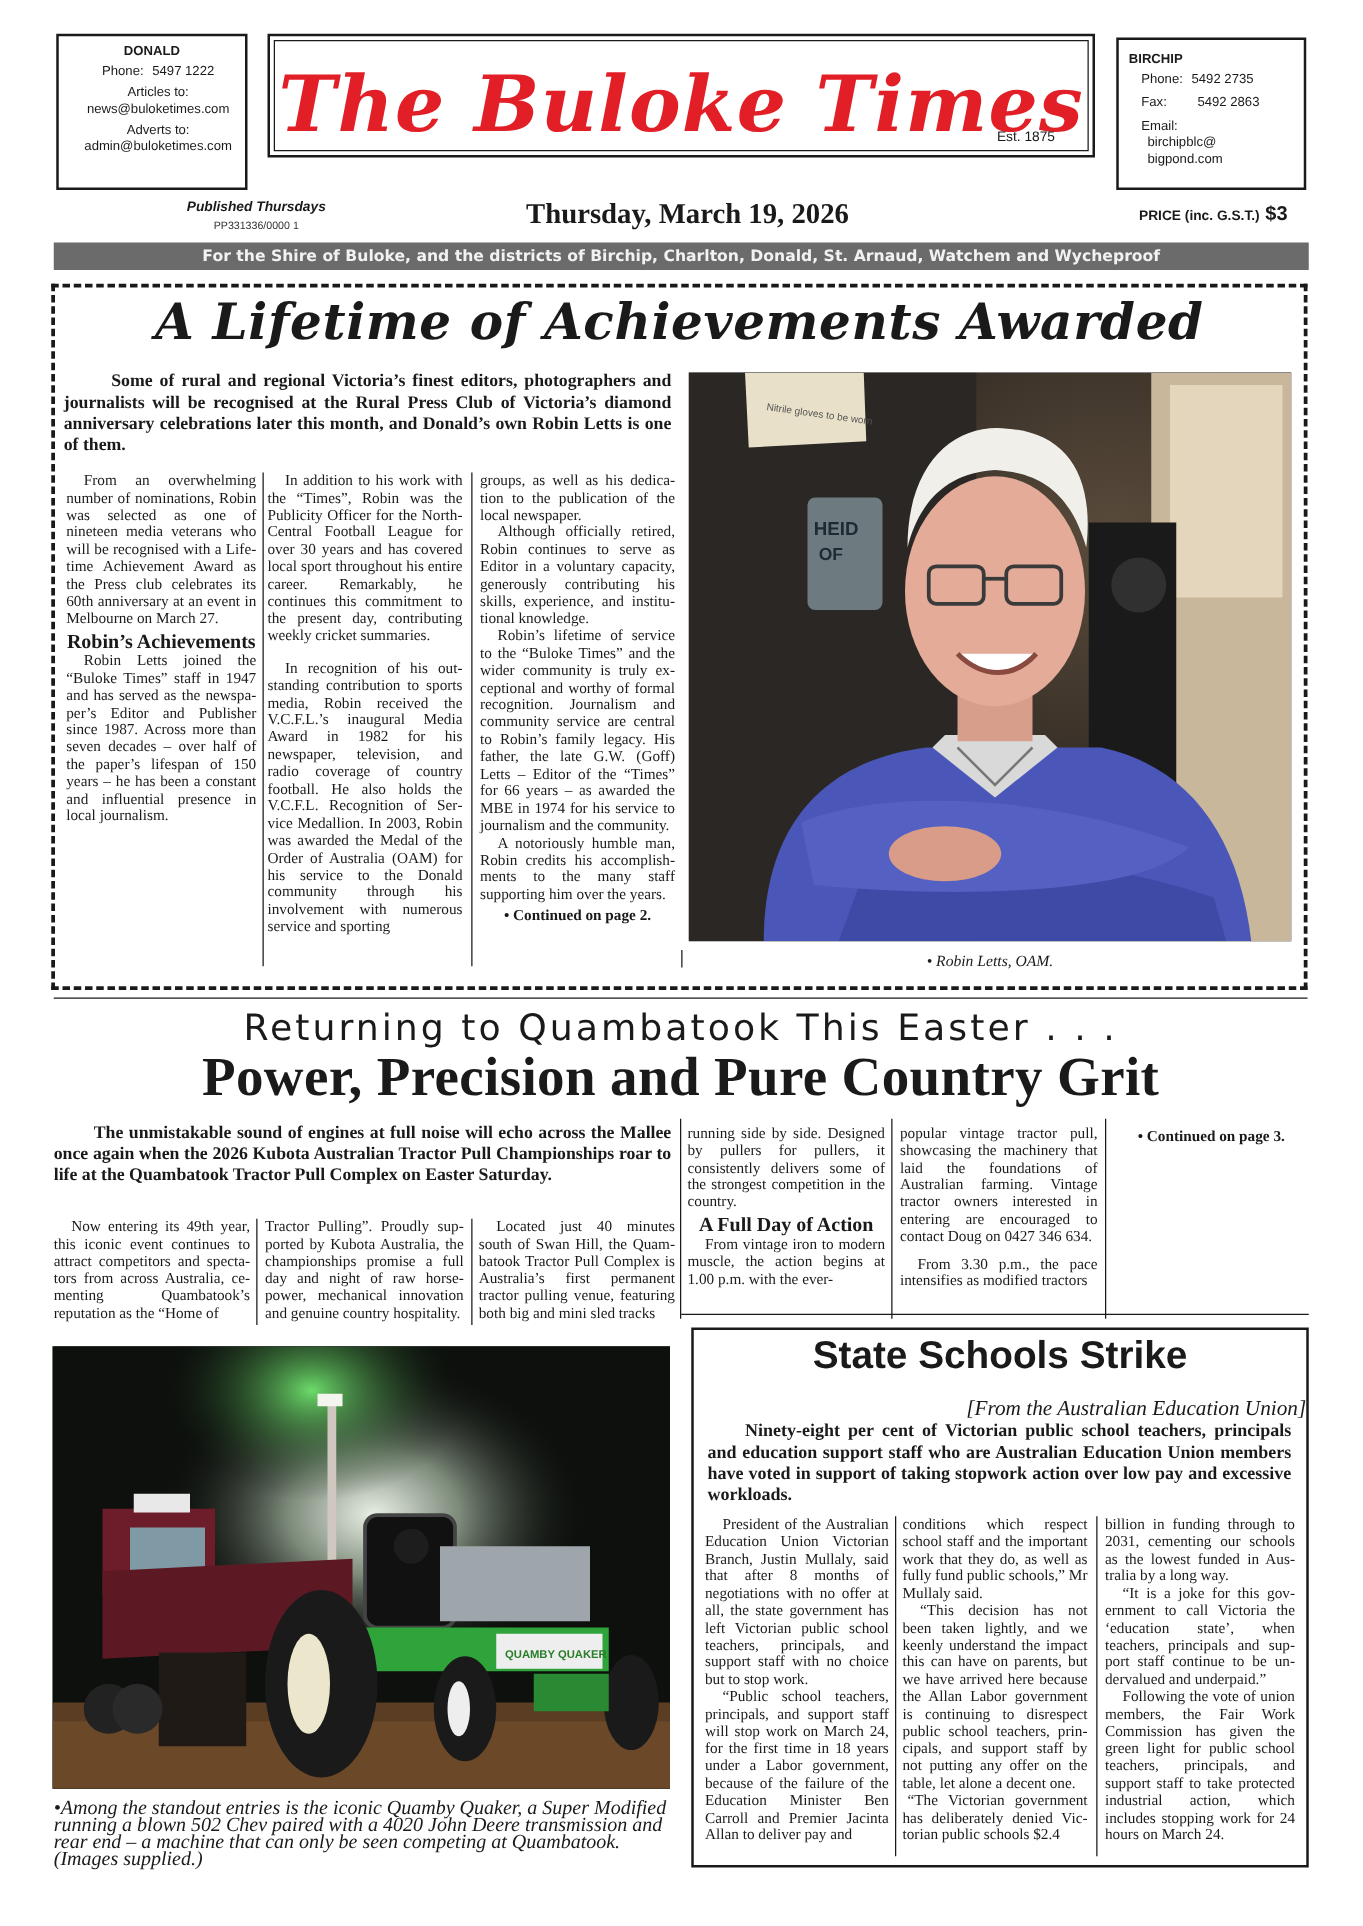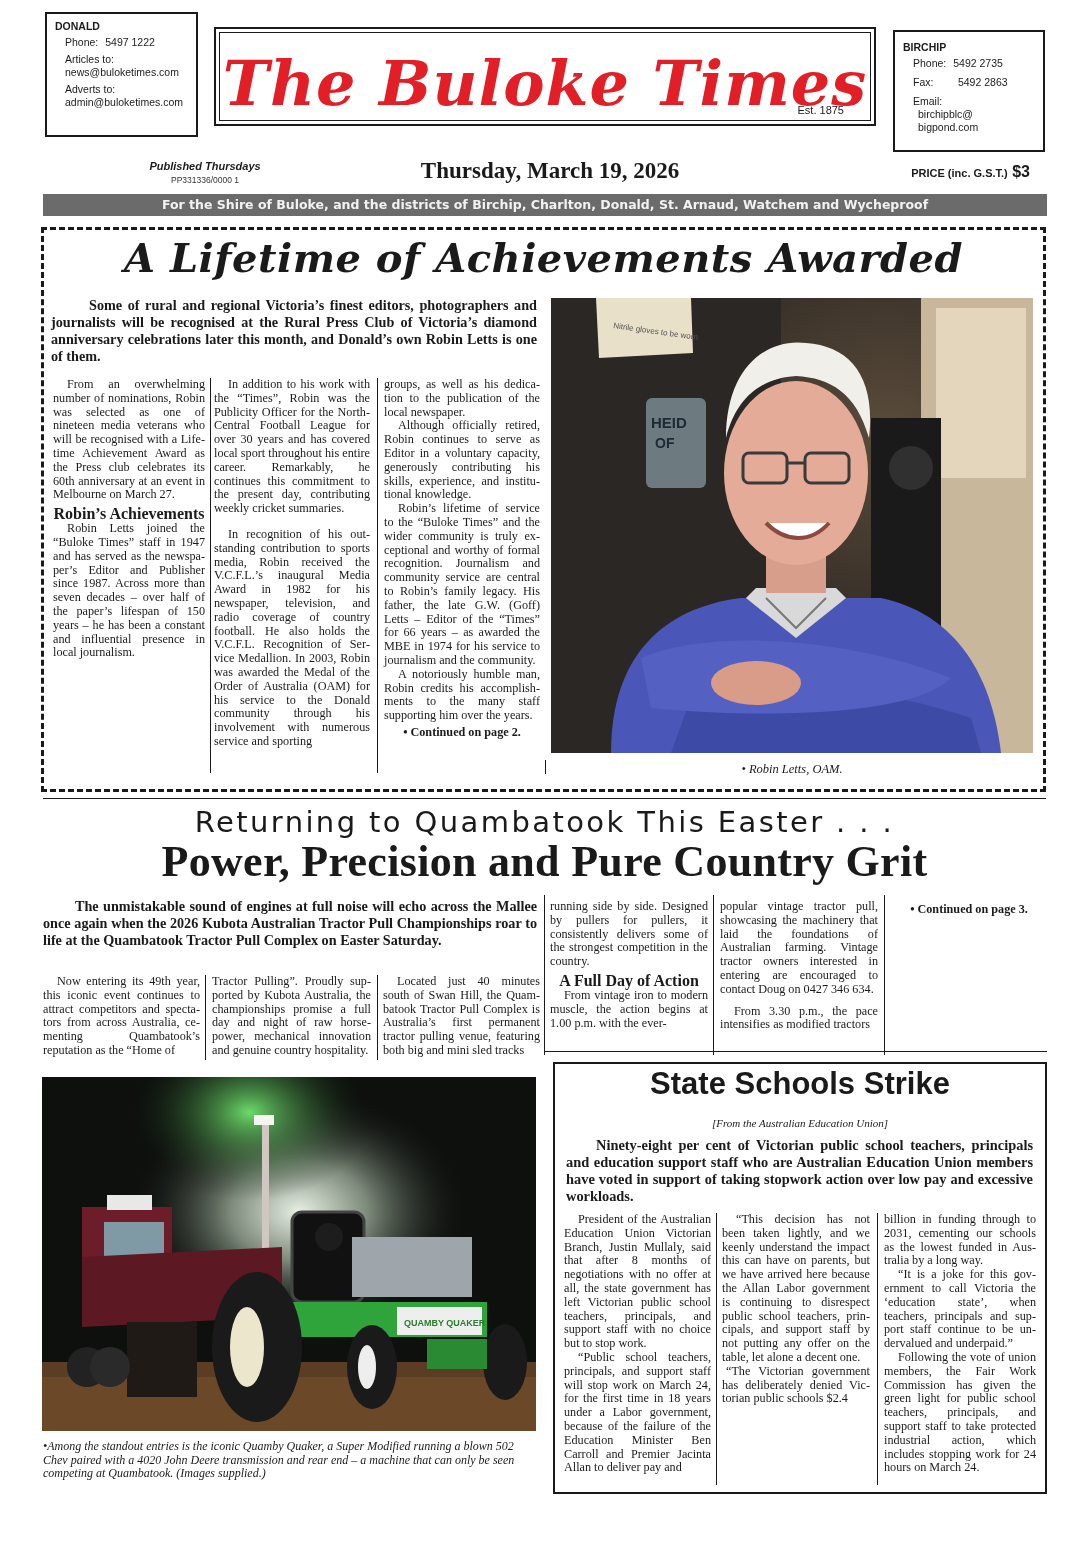--- a/index.html
+++ b/index.html
@@ -32,35 +32,35 @@
 
   .col { position: absolute; font-family: "Liberation Serif", serif; font-size: 12.2px; line-height: 13.8px; text-align: justify; hyphens: manual; }
   .col p { text-indent: 14px; }
   .col .sub { font-weight: bold; font-size: 16px; text-align: center; text-indent: 0; margin: 3px 0 0 0; line-height: 17px; }
   .col .cont { font-weight: bold; text-align: center; text-indent: 0; margin-top: 3px; }
   .col .gap { margin-top: 12px; }
 
   .vrule { position: absolute; width: 1px; background: #1a1a1a; }
   .hrule { position: absolute; height: 1px; background: #1a1a1a; }
 
-  .caption { font-family: "Liberation Serif", serif; font-style: italic; font-size: 12px; line-height: 13.6px; }
+  .caption { font-family: "Liberation Serif", serif; font-style: italic; font-size: 16px; line-height: 13.6px; }
 
   .kicker { font-family: "DejaVu Sans", sans-serif; font-weight: normal; font-size: 29px; letter-spacing: 2.4px; text-align: center; color: #1a1a1a; }
   .headline2 { font-family: "Liberation Serif", serif; font-weight: bold; font-size: 44px; text-align: center; letter-spacing: 0.3px; color: #1a1a1a; }
 
   .strike-box { border: 2px solid #1a1a1a; }
   .strike-title { font-family: "Liberation Sans", sans-serif; font-weight: bold; font-size: 31px; text-align: center; color: #1a1a1a; }
-  .source { font-family: "Liberation Serif", serif; font-style: italic; font-size: 11px; text-align: center; }
+  .source { font-family: "Liberation Serif", serif; font-style: italic; font-size: 17px; text-align: right; }
 
   .photo { overflow: hidden; }
 </style>
 </head>
 <body>
 
-<div class="abs contact-box" style="left:45px; top:12px; width:153px; height:125px;">
+<div class="abs contact-box" style="left:45px; top:27px; width:153px; height:125px;text-align:center;">
   <div class="town">DONALD</div>
   <div class="row">
     <span>Phone:</span>
     <span class="pad">5497 1222</span>
   </div>
   <div class="row">
     <div>Articles to:</div>
     <div>news@buloketimes.com</div>
   </div>
   <div class="row">
@@ -275,20 +275,21 @@
 <div class="abs lede" style="left:566px; top:1137px; width:467px; font-size:14.4px;">
   <span class="ind" style="width:30px;"></span><span>Ninety-eight per cent of Victorian public school teachers, princi­pals and education support staff who are Australian Education Union members have voted in support of taking stopwork action over low pay and excessive workloads.</span>
 </div>
 
 <div class="col" style="left:564px; top:1213px; width:147px;">
   <p>President of the Aus­tralian Education Union Vic­torian Branch, Justin Mullaly, said that after 8 months of negotiations with no offer at all, the state gov­ernment has left Victorian public school teachers, prin­cipals, and support staff with no choice but to stop work.</p>
   <p>“Public school teachers, principals, and support staff will stop work on March 24, for the first time in 18 years under a Labor government, because of the failure of the Education Minister Ben Carroll and Premier Jacinta Allan to deliver pay and</p>
 </div>
 <div class="vrule" style="left:716px; top:1213px; height:272px;"></div>
 <div class="col" style="left:722px; top:1213px; width:148px;">
+  <p style="text-indent:0;">conditions which respect school staff and the impor­tant work that they do, as well as fully fund public schools,” Mr Mullaly said.</p>
   <p>“This decision has not been taken lightly, and we keenly understand the impact this can have on parents, but we have arrived here because the Allan Labor government is continuing to disrespect public school teachers, prin­cipals, and support staff by not putting any offer on the table, let alone a decent one.</p>
   <p style="text-indent:4px;">“The Victorian government has deliberately denied Vic­torian public schools $2.4</p>
 </div>
 <div class="vrule" style="left:877px; top:1213px; height:272px;"></div>
 <div class="col" style="left:884px; top:1213px; width:152px;">
   <p style="text-indent:0;">billion in funding through to 2031, cementing our schools as the lowest funded in Aus­tralia by a long way.</p>
   <p>“It is a joke for this gov­ernment to call Victoria the ‘education state’, when teachers, principals and sup­port staff continue to be un­dervalued and underpaid.”</p>
   <p>Following the vote of union members, the Fair Work Commission has given the green light for public school teachers, principals, and support staff to take pro­tected industrial action, which includes stopping work for 24 hours on March 24.</p>
 </div>
 

